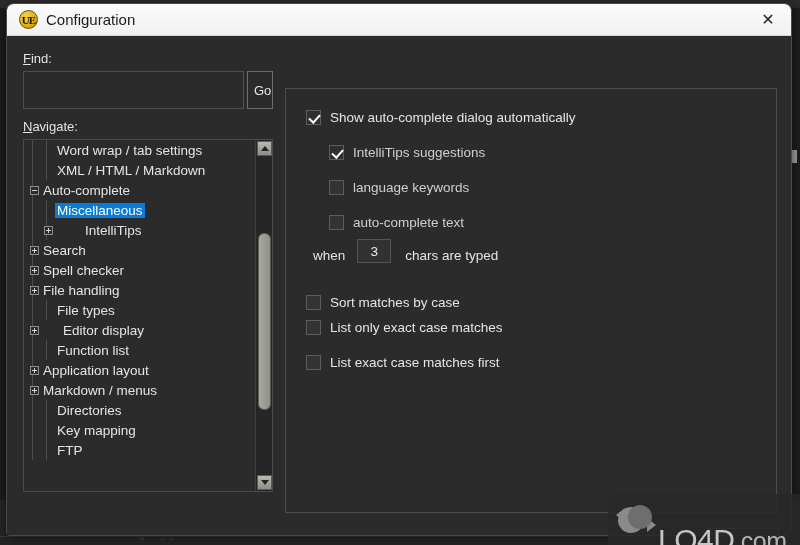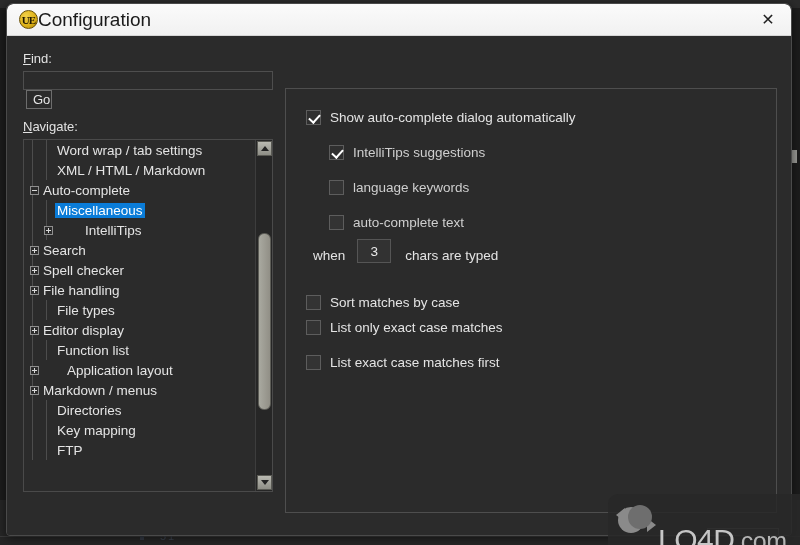--- a/index.html
+++ b/index.html
@@ -74,21 +74,22 @@
     position: relative;
   }
   #app-icon .ue {
     position: absolute; inset: 0;
     display: flex; align-items: center; justify-content: center;
     font-family: "Liberation Serif", serif;
     font-size: 11px; font-weight: bold; color: #201700;
     letter-spacing: -1px;
   }
   #dialog-title {
-    font-size: 19px; color: #1b1b1b;
+    margin-left: 8px;
+    font-size: 15px; color: #1b1b1b;
   }
   #close-button {
     position: absolute; right: 0; top: 0;
     width: 46px; height: 31px;
     display: flex; align-items: center; justify-content: center;
     font-size: 16px; color: #222;
     cursor: pointer;
   }
 
   
@@ -101,21 +102,21 @@
   
   #left-pane {
     position: absolute; left: 16px; top: 15px;
     width: 250px;
   }
   .field-label {
     font-size: 13px; color: #e2e2e2; margin-bottom: 5px;
   }
   .field-label u { text-decoration: underline; }
 
-  #find-row { display: flex; align-items: stretch; height: 38px; flex-direction: column; }
+  #find-row { display: flex; align-items: stretch; height: 38px; }
   #find-input {
     flex: 1 1 auto;
     background: #2b2b2b;
     border: 1px solid #4e4e4e;
     color: #e6e6e6;
     font-family: "Liberation Sans", sans-serif;
     font-size: 13px;
     padding: 0 5px;
     outline: none;
   }
@@ -402,32 +403,32 @@
               <div class="guide"></div>
               <span class="exp-box plus"></span>
               <span class="tree-label">File handling</span>
             </div>
             <div class="tree-item" style="padding-left: 20px;">
               <div class="guide"></div>
               <div class="guide2"></div>
               <span class="exp-spacer"></span>
               <span class="tree-label">File types</span>
             </div>
+            <div class="tree-item" style="padding-left: 6px; gap: 20px;">
+              <div class="guide"></div>
+              <span class="exp-box plus"></span>
+              <span class="tree-label">Editor display</span>
+            </div>
+            <div class="tree-item" style="padding-left: 20px;">
+              <div class="guide"></div>
+              <div class="guide2"></div>
+              <span class="exp-spacer"></span>
+              <span class="tree-label">Function list</span>
+            </div>
             <div class="tree-item" style="padding-left: 6px;">
-              <div class="guide"></div>
-              <span class="exp-box plus"></span>
-              <span class="tree-label">Editor display</span>
-            </div>
-            <div class="tree-item" style="padding-left: 20px;">
-              <div class="guide"></div>
-              <div class="guide2"></div>
-              <span class="exp-spacer"></span>
-              <span class="tree-label">Function list</span>
-            </div>
-            <div class="tree-item" style="padding-left: 6px; gap: 24px;">
               <div class="guide"></div>
               <span class="exp-box plus"></span>
               <span class="tree-label">Application layout</span>
             </div>
             <div class="tree-item" style="padding-left: 6px;">
               <div class="guide"></div>
               <span class="exp-box plus"></span>
               <span class="tree-label">Markdown / menus</span>
             </div>
             <div class="tree-item" style="padding-left: 20px;">

